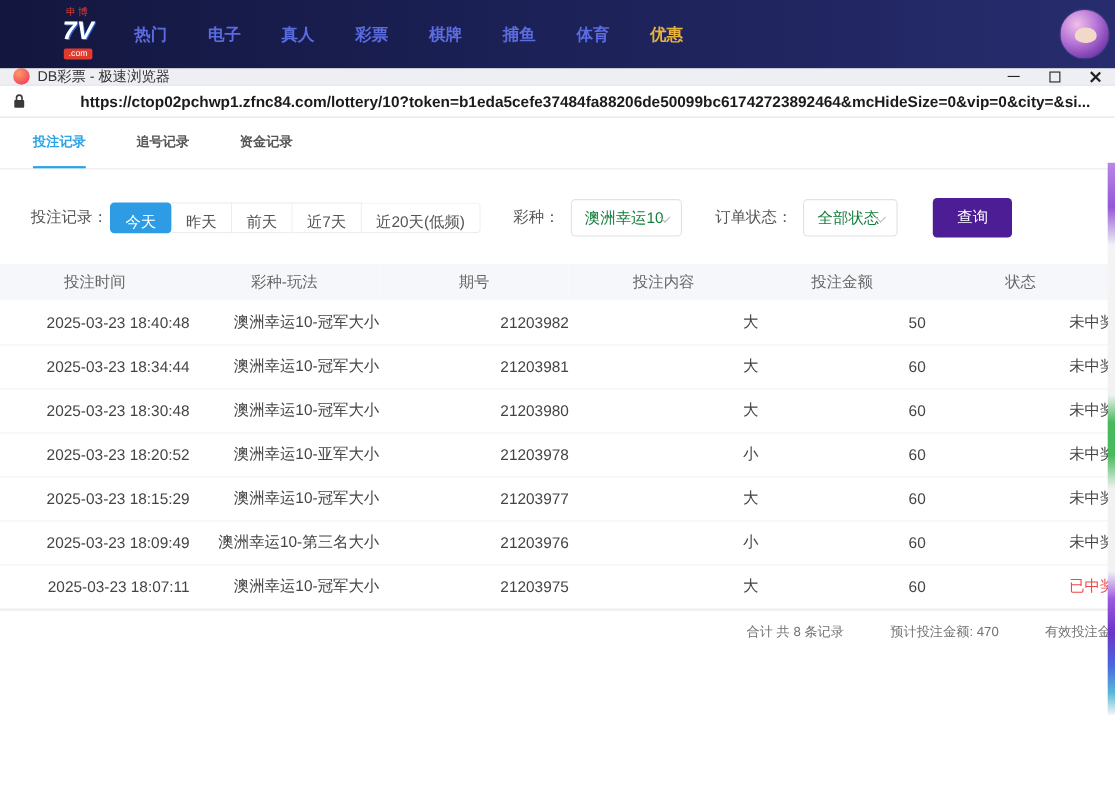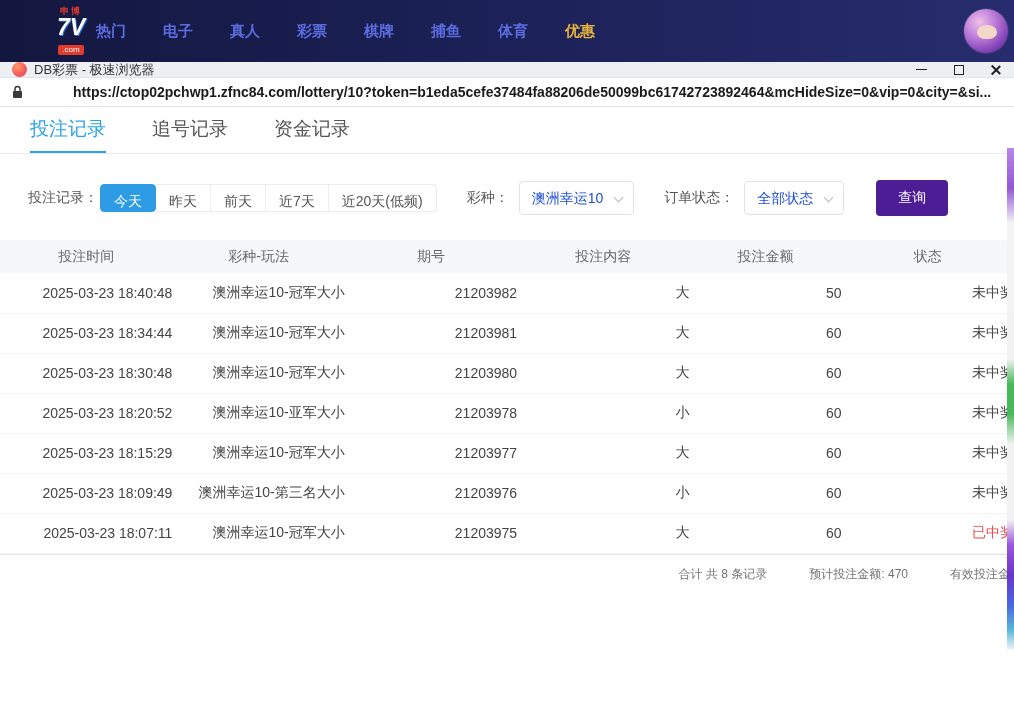--- a/index.html
+++ b/index.html
@@ -2,24 +2,24 @@
 <html><head>
 <meta charset="utf-8">
 <style>
   * { margin:0; padding:0; box-sizing:border-box; }
   html,body { width:1014px; height:719px; font-family:"Liberation Sans",sans-serif; background:#fff; overflow:hidden; }
   body { position:relative; }
 
   
   .topbar { height:62px; background:linear-gradient(90deg,#13173f 0%,#1b2055 45%,#272c6e 100%); display:flex; align-items:center; position:relative; }
   .logo { margin-left:46px; width:50px; text-align:center; line-height:1; cursor:pointer; }
-  .logo-top { color:#e23b2e; font-size:9px; font-weight:bold; letter-spacing:2px; display:block;text-align:center; }
+  .logo-top { color:#e23b2e; font-size:9px; font-weight:normal; letter-spacing:2px; display:block;text-align:center; }
   .logo-main { color:#fff; font-size:23px; font-weight:bold; font-style:italic; display:block; text-shadow:1px 1px 0 #2a6cd8; }
   .logo-com { background:#e23b2e; color:#fff; font-size:8px; border-radius:2px; padding:1px 4px; display:inline-block; }
-  .top-nav { display:flex; gap:37px; }
+  .top-nav { display:flex; margin-left:26px; gap:37px; }
   .nav-item { font-size:15px; font-weight:bold; color:#5b6ce0; cursor:pointer; }
   .nav-item.highlight { color:#e6b33c; }
   .avatar { position:absolute; right:5px; top:8px; width:46px; height:46px; border-radius:50%;
             background:radial-gradient(circle at 35% 30%, #f0c0e8 0%, #b878d8 40%, #7a3cb0 75%, #4a2080 100%);
             border:1px solid #3a3a7a; cursor:pointer; }
   .avatar::after { content:""; position:absolute; left:13px; top:16px; width:20px; height:14px; border-radius:50% 50% 45% 45%; background:#f2d8c8; }
 
   
   .titlebar { height:16px; background:#edeff3; border-bottom:1px solid #dfe2e6; display:flex; align-items:center; padding-left:12px; }
   .app-icon { width:15px; height:15px; border-radius:50%; background:radial-gradient(circle at 35% 30%, #ff9a66, #f2485f 75%); margin-right:7px; flex:none; }
@@ -33,33 +33,33 @@
   .glyph-close::before { transform:rotate(45deg); }
   .glyph-close::after { transform:rotate(-45deg); }
 
   
   .urlbar { height:29px; background:#fff; border-bottom:1px solid #e3e3e3; display:flex; align-items:center; padding:0 12px; }
   .lock-icon { flex:none; margin-right:8px; }
   .url-text { font-size:14px; font-weight:600; color:#1b1b1b; white-space:nowrap; overflow:hidden;margin-left:42px; }
 
   
   .tabs { padding:0 30px; display:flex; gap:46px; border-bottom:1px solid #ececec; height:47px; }
-  .tab { font-size:19px; color:#555; display:flex; align-items:center; border-bottom:2px solid transparent; cursor:pointer; }
+  .tab { font-size:12px; color:#555; display:flex; align-items:center; border-bottom:2px solid transparent; cursor:pointer;font-weight:bold; }
   .tab.active { color:#2aa3e8; border-bottom-color:#2aa3e8; }
 
   
   .filters { margin:26px 28px 0; display:flex; align-items:center; font-size:14px; color:#555; }
   .seg { display:flex; margin-left:2px; border-radius:4px; }
   .seg-btn { padding:0 13px; height:28px; line-height:32px; background:#fff; border:1px solid #ededed; border-left:none; color:#555; font-size:14px; cursor:pointer; }
   .seg-btn:first-child { border-left:1px solid #ededed; border-radius:4px 0 0 4px; }
   .seg-btn:last-child { border-radius:0 4px 4px 0; }
   .seg-btn.active { background:#2d9ce5; border-color:#2d9ce5; color:#fff; border-radius:4px; }
   .flabel { flex:none; }
   .flabel.gap { margin-left:30px; }
-  .select-box { position:relative; margin-left:10px; height:34px; line-height:32px; border:1px solid #e2e2e2; border-radius:4px; padding:0 30px 0 12px; color:#1d4ed8; cursor:pointer; background:#fff; }
+  .select-box { position:relative; margin-left:10px; height:34px; line-height:32px; border:1px solid #e2e2e2; border-radius:4px; padding:0 16px 0 12px; color:#15803d; cursor:pointer; background:#fff; }
   .chevron-down { position:absolute; right:11px; top:12px; width:7px; height:7px; border-right:1.5px solid #bbb; border-bottom:1.5px solid #bbb; transform:rotate(45deg); }
   .search-btn { margin-left:32px; width:72px; height:36px; background:#4c1d95; color:#fff; border:none; border-radius:4px; font-size:14px; cursor:pointer; font-family:inherit; }
 
   
   .bet-table { margin-top:24px; width:100%; border-collapse:collapse; table-layout:fixed; }
   .bet-table th { background:#f5f7fa; height:33px; font-size:14px; color:#666; font-weight:normal; }
   .bet-table td { height:40px; text-align:right; font-size:14px; color:#444; border-bottom:1px solid #f2f2f2; }
   .bet-table td.won { color:#f04848; }
 
   

